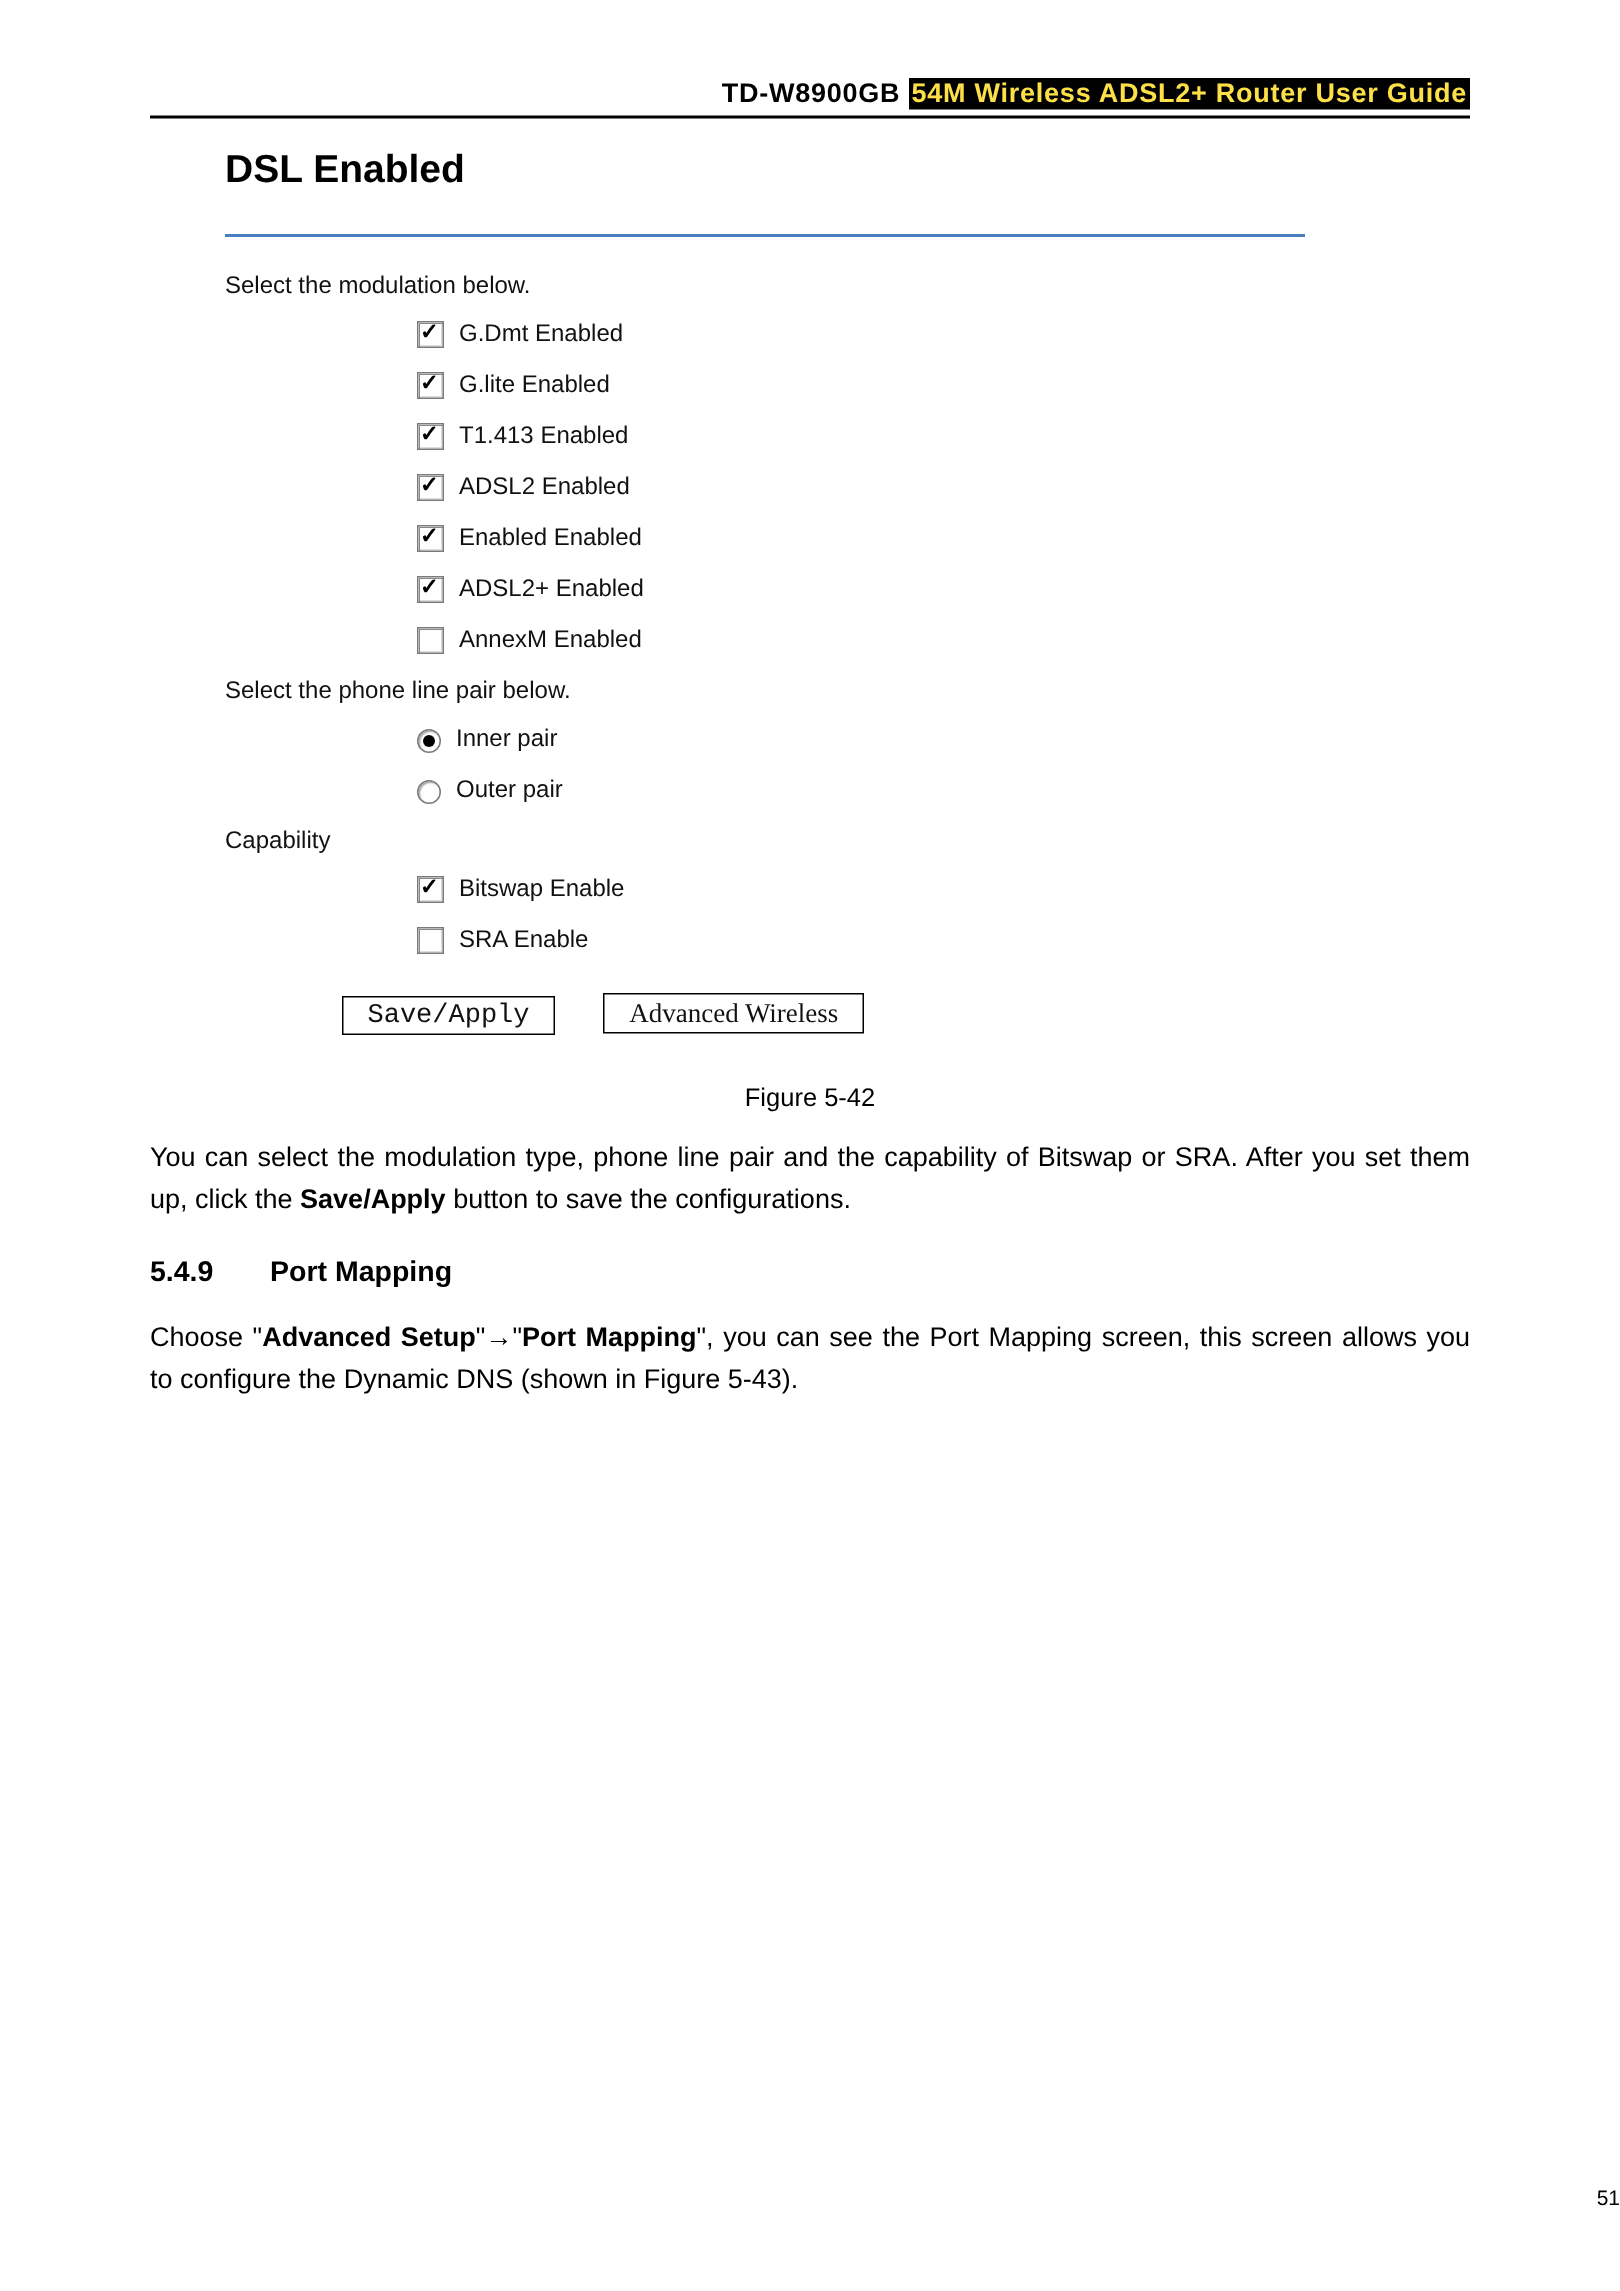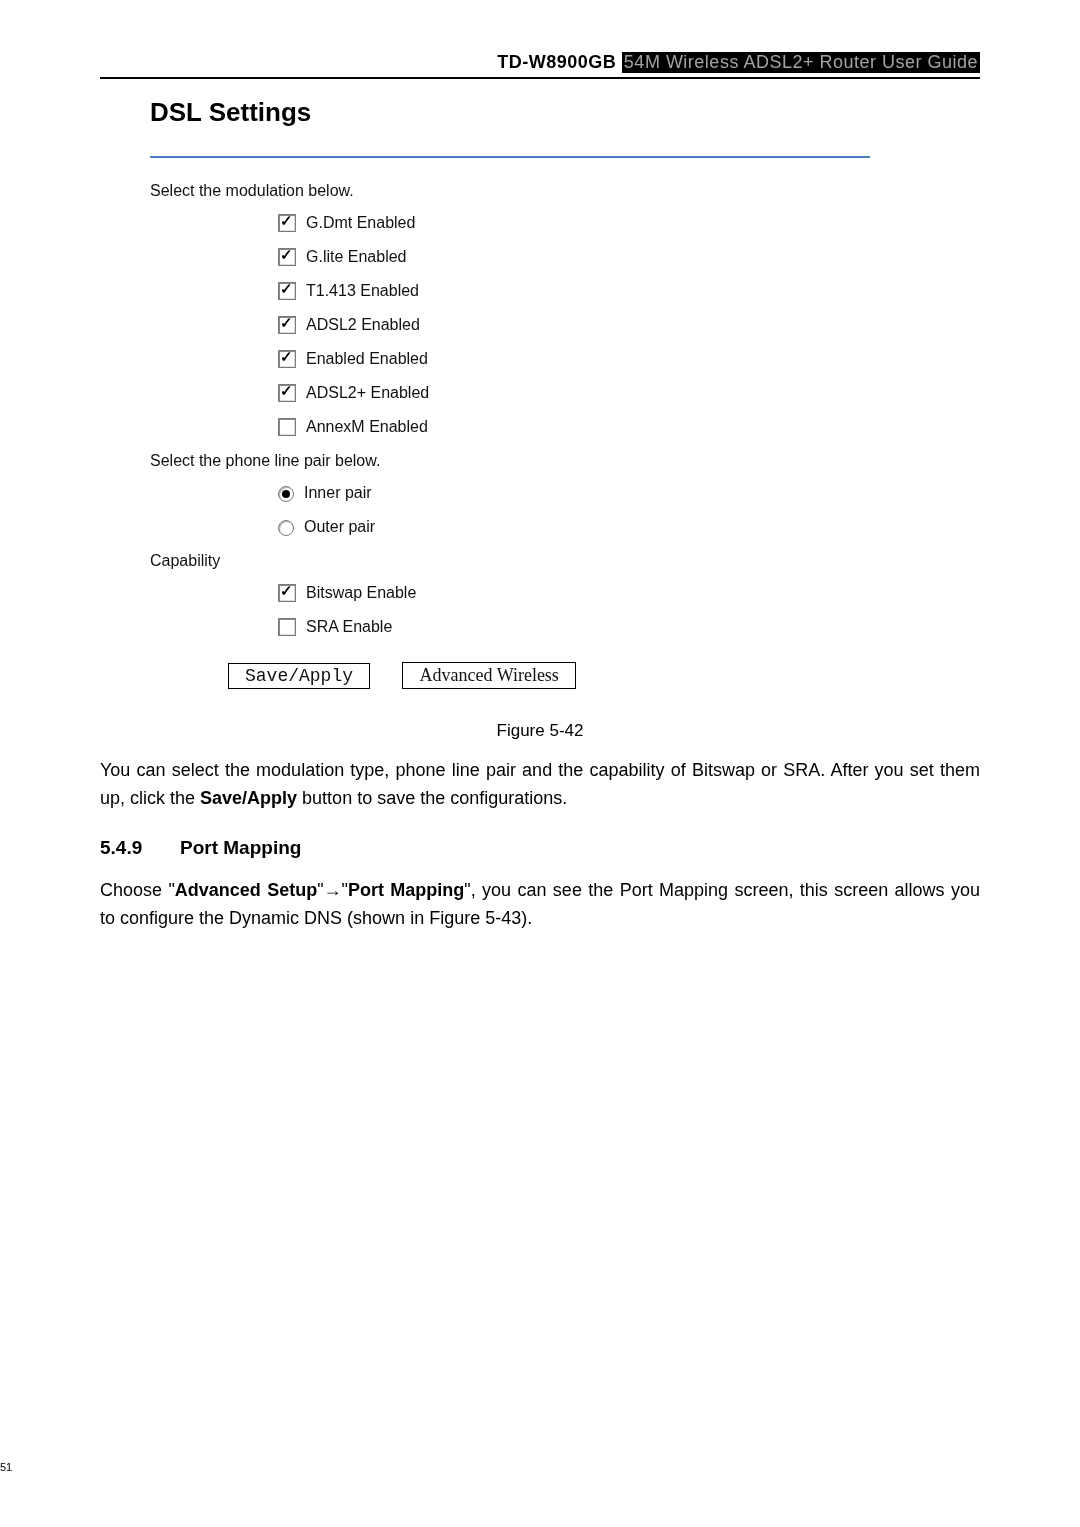--- a/index.html
+++ b/index.html
@@ -20,22 +20,22 @@
     text-align: right;
     font-size: 18px;
     letter-spacing: 0.5px;
     padding-bottom: 4px;
     border-bottom: 2px solid #000;
   }
   .hdr-model {
     font-weight: bold;
   }
   .hdr-title {
-    font-weight: normal;
-    color: #a3a3a3;
+    font-weight: bold;
+    color: #fde047;
     background: #000;
     padding: 0 2px 1px 2px;
   }
   .figure-box {
     margin: 18px 0 0 50px;
     width: 760px;
     background: #fff;
     font-family: Tahoma, Arial, sans-serif;
     font-size: 16px;
     color: #111;
@@ -143,37 +143,37 @@
   }
   .subhead .num { width: 80px; }
   .arrow {
     font-family: Arial, sans-serif;
   }
   .page-num {
     position: absolute;
     bottom: 54px;
     left: 0;
     width: 100%;
-    text-align: left;
-    font-size: 11px;
+    text-align: right;
+    font-size: 14px;
     font-family: Arial, sans-serif;
   }
 </style>
 </head>
 <body>
 
 <div class="page">
 
   <div class="header-line">
     <span class="hdr-model">TD-W8900GB</span>
     <span class="hdr-title">54M Wireless ADSL2+ Router User Guide</span>
   </div>
 
   <div class="figure-box">
-    <div class="figure-title">DSL Settings</div>
+    <div class="figure-title">DSL Enabled</div>
     <hr class="blue-rule">
 
     <div class="sect-label">Select the modulation below.</div>
     <div class="opt-list">
       <div class="opt-row">
         <span class="chk checked"></span>
         <span>G.Dmt Enabled</span>
       </div>
       <div class="opt-row">
         <span class="chk checked"></span>

